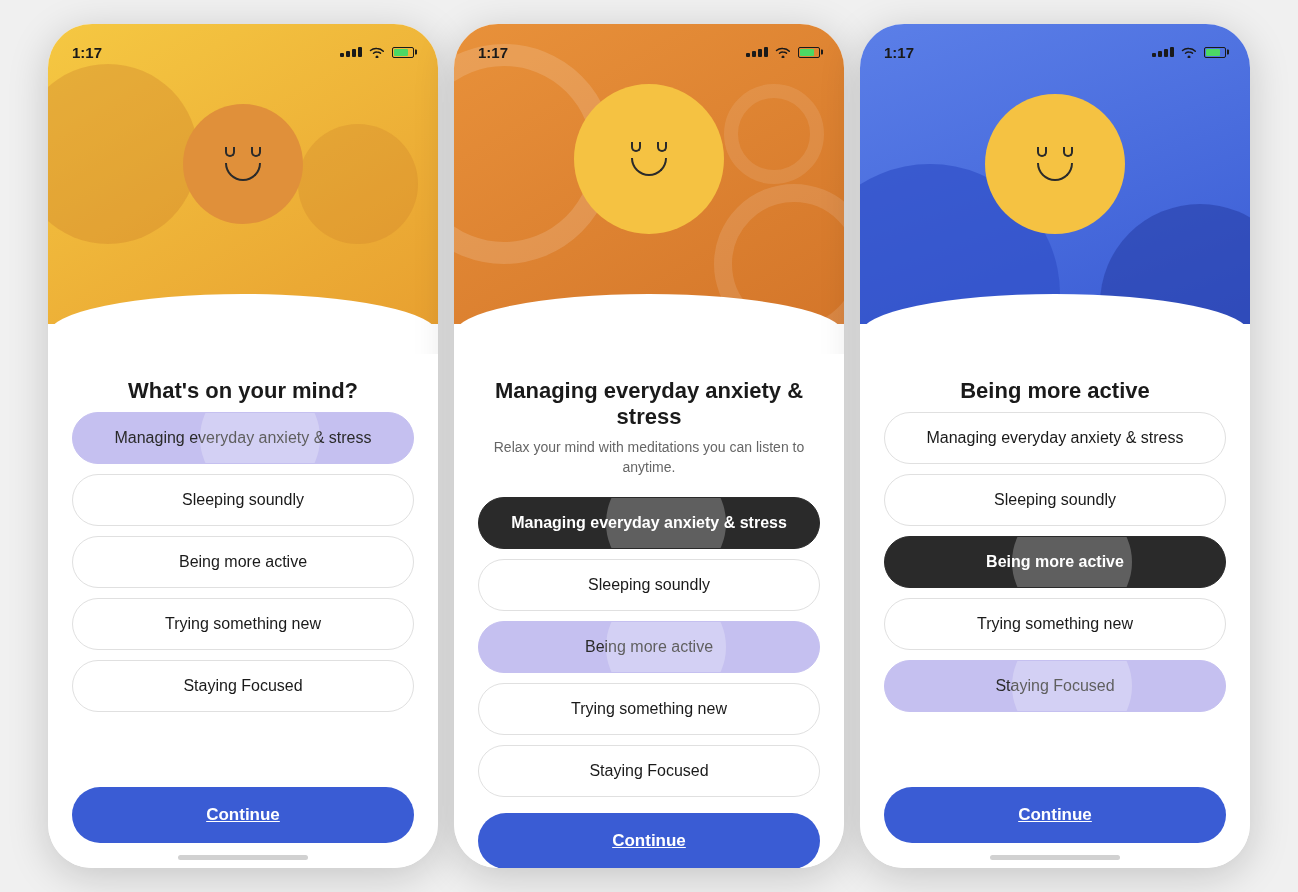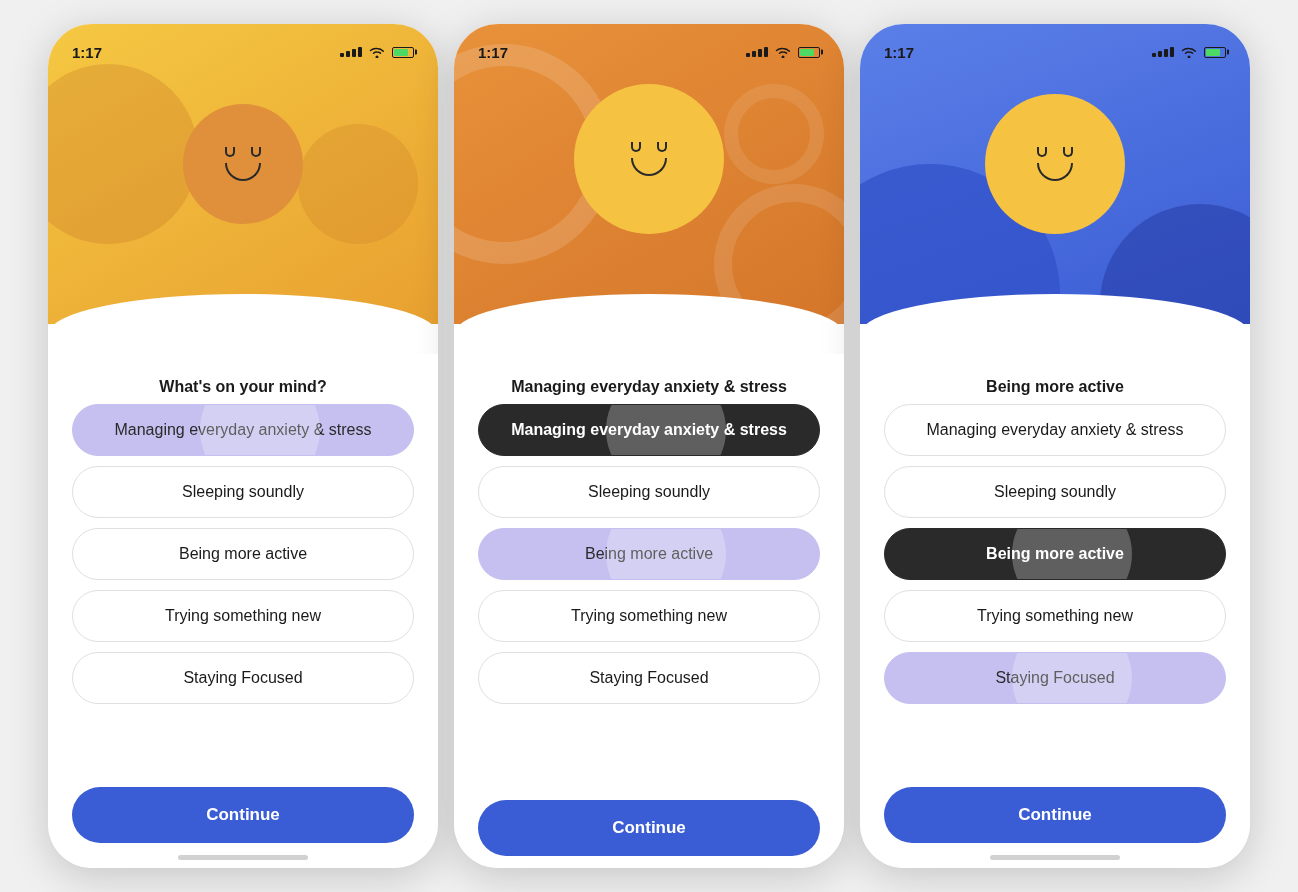--- a/index.html
+++ b/index.html
@@ -134,21 +134,21 @@
       flex: 1;
       padding: 24px 24px 0 24px;
       display: flex;
       flex-direction: column;
       margin-top: 0;
       background: #fff;
       position: relative;
       z-index: 2;
     }
     .screen-title {
-      font-size: 16px;
+      font-size: 22px;
       font-weight: 700;
       color: #1a1a1a;
       text-align: center;
       margin-bottom: 8px;
     }
     .screen-subtitle {
       font-size: 14px;
       color: #666;
       text-align: center;
       margin-bottom: 20px;
@@ -206,20 +206,21 @@
       width: 100%;
       padding: 18px;
       border-radius: 50px;
       background: #3A5CD4;
       color: #fff;
       font-size: 17px;
       font-weight: 600;
       border: none;
       cursor: pointer;
       margin: 16px 0 12px 0;
+      text-decoration: underline;
     }
     .home-indicator {
       width: 130px;
       height: 5px;
       background: #1a1a1a;
       border-radius: 3px;
       margin: 0 auto 8px auto;
       opacity: 0.2;
     }
     
@@ -317,20 +318,21 @@
         <div class="face-eye"></div>
       </div>
       <div class="face-smile"></div>
     </div>
   </div>
         </div>
         <div class="hero-decoration"></div>
       </div>
       <div class="phone-content" style="margin-top: 30px;">
         <div class="screen-title">Managing everyday anxiety &amp; stress</div>
+        <div class="screen-subtitle">Relax your mind with meditations you can listen to anytime.</div>
         <div class="options-list">
           <button class="option-btn selected-black">Managing everyday anxiety &amp; stress<div class="ripple-overlay"></div></button>
           <button class="option-btn ">Sleeping soundly</button>
           <button class="option-btn selected-purple">Being more active<div class="ripple-overlay"></div></button>
           <button class="option-btn ">Trying something new</button>
           <button class="option-btn ">Staying Focused</button>
         </div>
         <button class="continue-btn">Continue</button>
       </div>
     </div>

